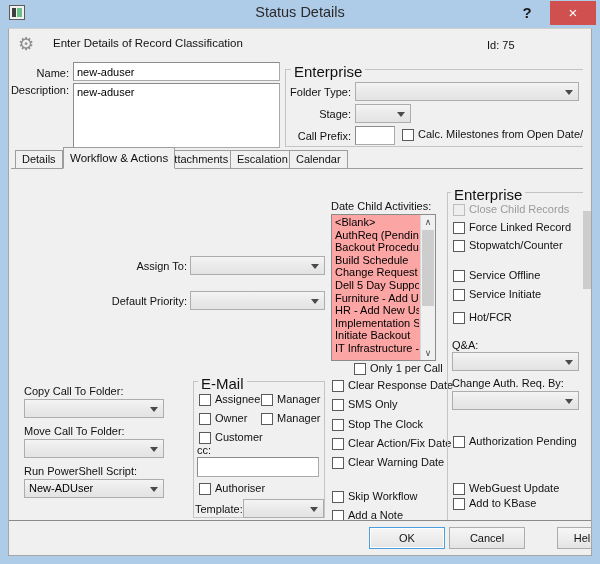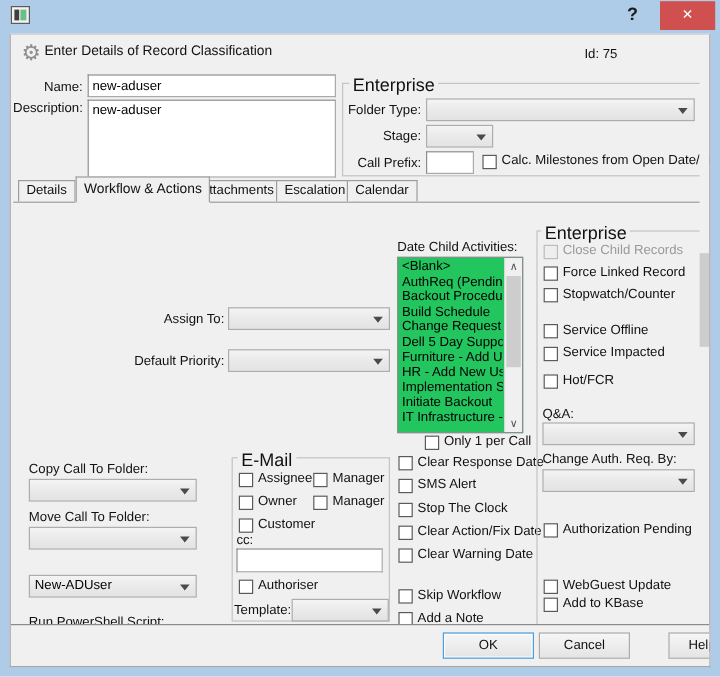--- a/index.html
+++ b/index.html
@@ -94,21 +94,21 @@
     position: absolute;
     left: 8px; top: 6px;
     width: 18px; height: 18px;
     color: #8e8e8e;
     font-size: 18px;
     line-height: 18px;
     text-align: center;
   }
   .hdr-title {
     position: absolute;
-    left: 28px; top: 8px;
+    left: 44px; top: 8px;
     font-size: 11.5px;
     color: #111;
   }
   .hdr-id {
     position: absolute;
     left: 478px; top: 10px;
     font-size: 11px;
     color: #111;
   }
   
@@ -228,21 +228,21 @@
     position: absolute;
     left: 2px; top: 139px;
     width: 578px; height: 361px;
     background: #f0f0f0;
     border-top: 1px solid #9d9d9d;
     box-sizing: border-box;
   }
   
   .listbox {
     position: absolute;
-    background: #22c55e;
+    background: #fca5a5;
     border: 1px solid #8c8c8c;
     box-sizing: border-box;
     overflow: hidden;
   }
   .listbox .litem {
     font-size: 11px;
     line-height: 12.6px;
     padding-left: 3px;
     color: #000;
     white-space: nowrap;
@@ -315,20 +315,21 @@
     box-shadow: 0 0 0 1px #ffffff inset;
   }
 </style>
 </head>
 <body>
 
 <div class="window">
 
   <div class="titlebar">
     <div class="title-icon"></div>
+    <div class="title-text">Status Details</div>
     <div class="title-help">?</div>
     <div class="title-close">×</div>
   </div>
 
   <div class="client">
 
     <div class="hdr-icon">⚙</div>
     <div class="hdr-title">Enter Details of Record Classification</div>
     <div class="hdr-id">Id: 75</div>
 
@@ -413,21 +414,21 @@
         <div class="cval"></div>
         <div class="arrow"></div>
       </div>
 
       <div class="lbl" style="left:13px; top:256px;">Move Call To Folder:</div>
       <div class="combo" style="left:13px; top:270px; width:140px;">
         <div class="cval"></div>
         <div class="arrow"></div>
       </div>
 
-      <div class="lbl" style="left:13px; top:296px;margin-top:48px;">Run PowerShell Script:</div>
+      <div class="lbl" style="left:13px; top:296px;">Run PowerShell Script:</div>
       <div class="combo" style="left:13px; top:310px; width:140px;">
         <div class="cval">New-ADUser</div>
         <div class="arrow"></div>
       </div>
 
       <div class="groupbox" style="left:182px; top:212px; width:132px; height:137px;"></div>
       <div class="grouplabel" style="left:187px; top:206px;">E-Mail</div>
 
       <div class="cb" style="left:188px; top:224px;">
         <div class="box"></div>
@@ -463,21 +464,21 @@
         <div class="cval"></div>
         <div class="arrow"></div>
       </div>
 
       <div class="cb" style="left:321px; top:210px;">
         <div class="box"></div>
         <div class="cbl">Clear Response Date</div>
       </div>
       <div class="cb" style="left:321px; top:229px;">
         <div class="box"></div>
-        <div class="cbl">SMS Alert</div>
+        <div class="cbl">SMS Only</div>
       </div>
       <div class="cb" style="left:321px; top:249px;">
         <div class="box"></div>
         <div class="cbl">Stop The Clock</div>
       </div>
       <div class="cb" style="left:321px; top:268px;">
         <div class="box"></div>
         <div class="cbl">Clear Action/Fix Date</div>
       </div>
       <div class="cb" style="left:321px; top:287px;">
@@ -516,21 +517,21 @@
       <div class="cb" style="left:442px; top:70px;">
         <div class="box"></div>
         <div class="cbl">Stopwatch/Counter</div>
       </div>
       <div class="cb" style="left:442px; top:100px;">
         <div class="box"></div>
         <div class="cbl">Service Offline</div>
       </div>
       <div class="cb" style="left:442px; top:119px;">
         <div class="box"></div>
-        <div class="cbl">Service Impacted</div>
+        <div class="cbl">Service Initiate</div>
       </div>
       <div class="cb" style="left:442px; top:142px;">
         <div class="box"></div>
         <div class="cbl">Hot/FCR</div>
       </div>
 
       <div class="lbl" style="left:441px; top:170px;">Q&amp;A:</div>
       <div class="combo" style="left:441px; top:183px; width:127px;">
         <div class="cval"></div>
         <div class="arrow"></div>

